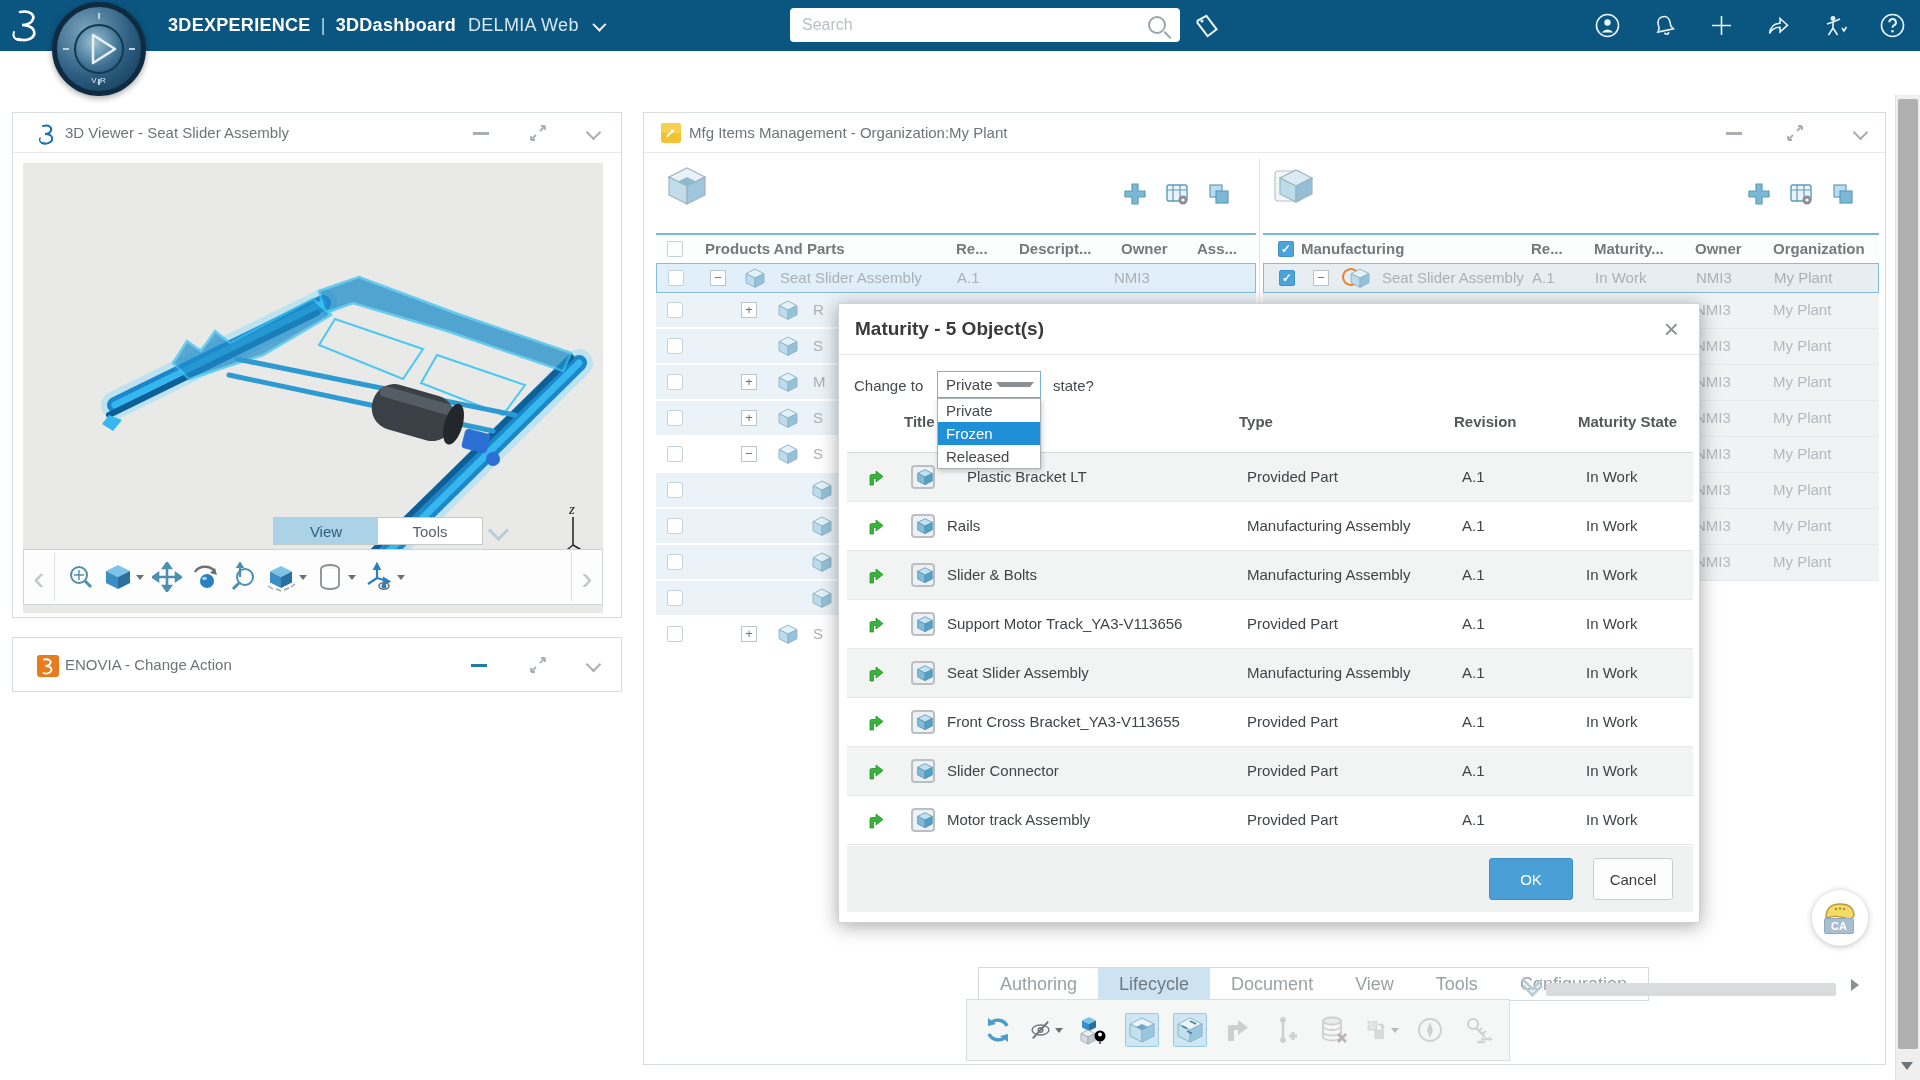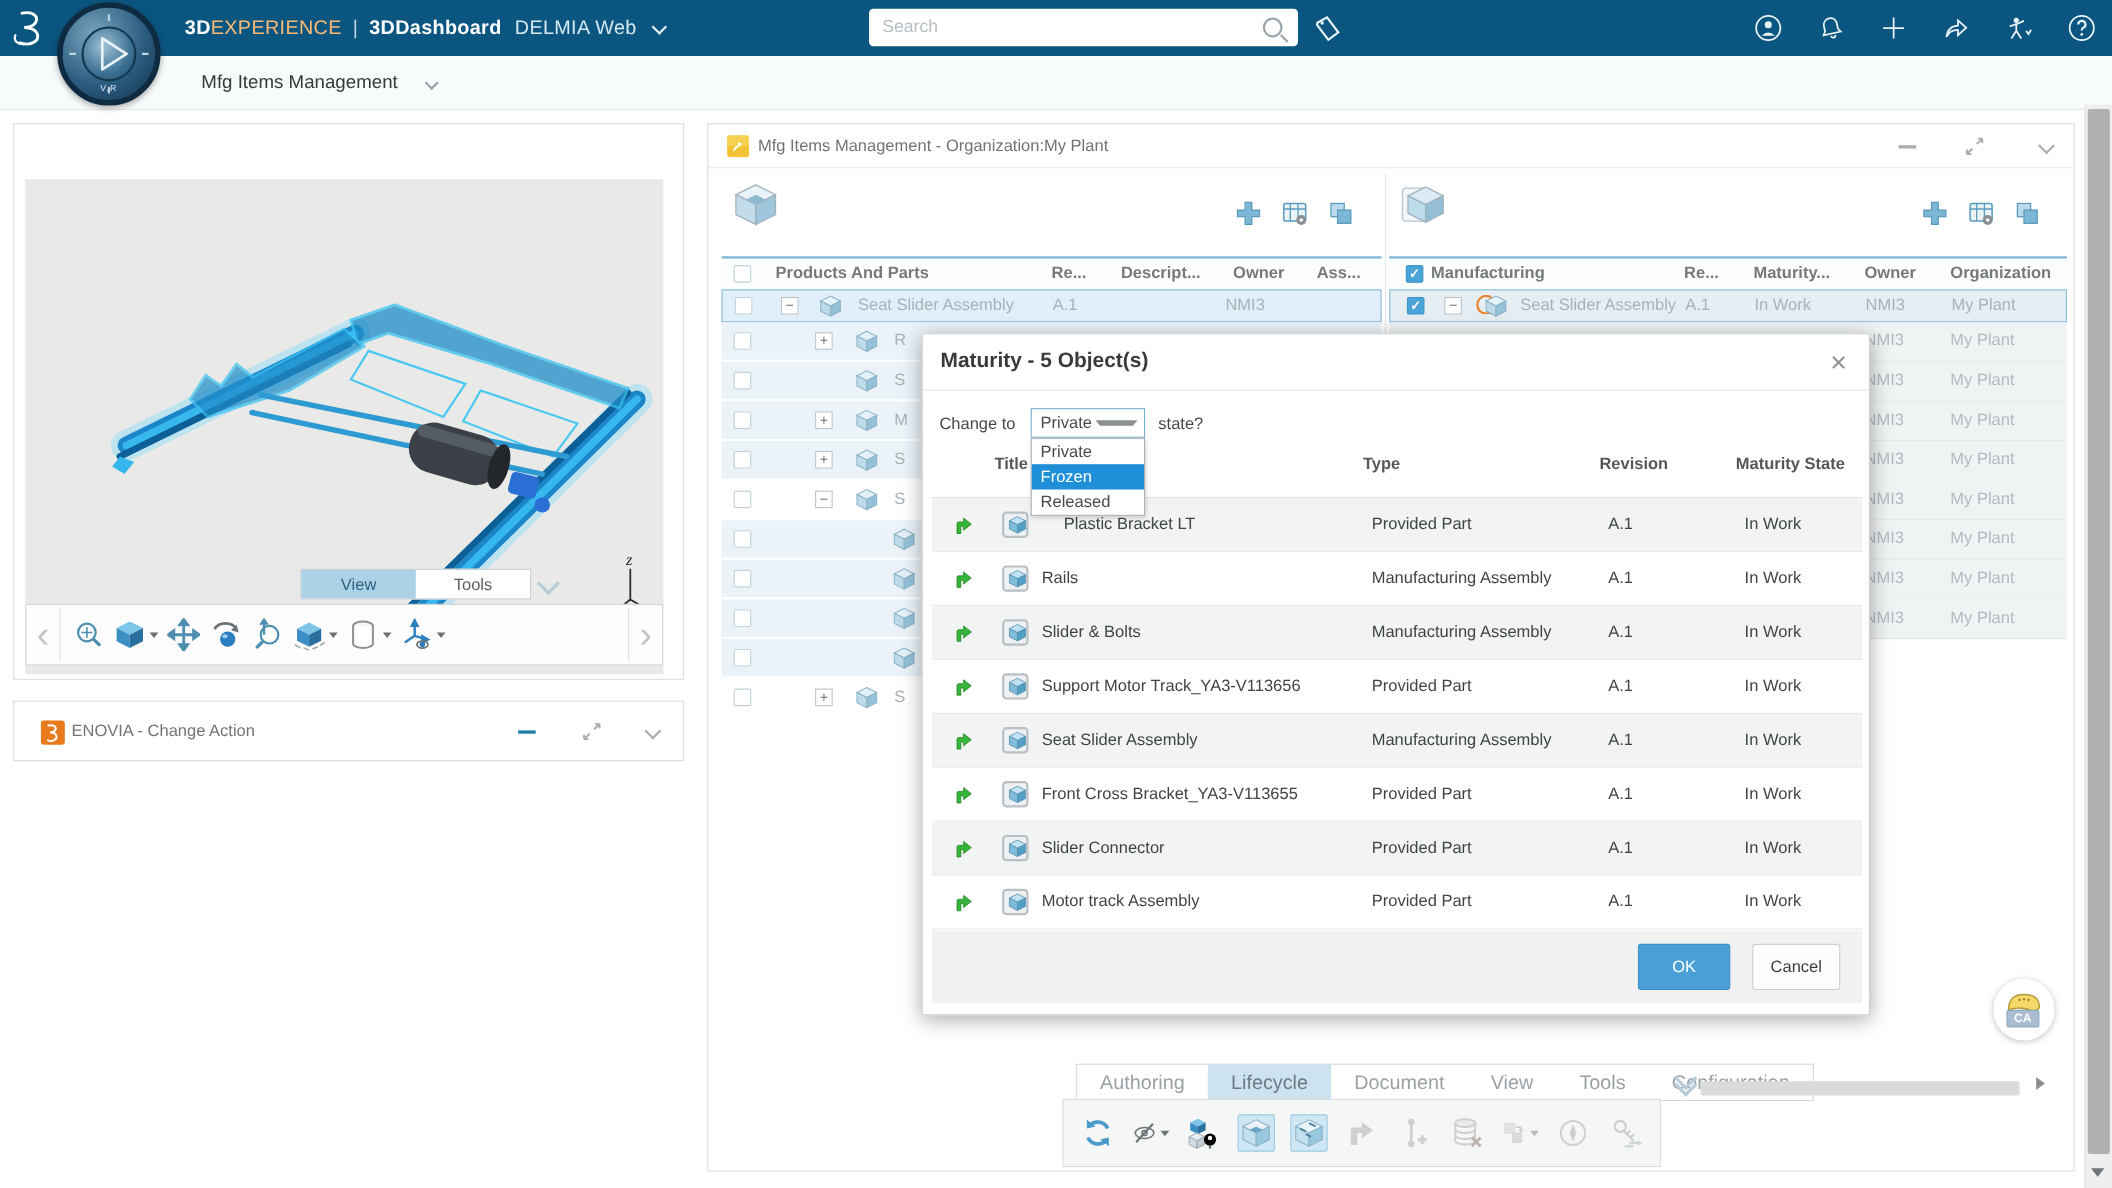--- a/index.html
+++ b/index.html
@@ -3,21 +3,21 @@
 <meta charset="utf-8">
 <style>
   * { margin:0; padding:0; box-sizing:border-box; }
   html,body { width:1920px; height:1080px; background:#fff; font-family:"Liberation Sans", sans-serif; }
   .screen { position:relative; width:1920px; height:1080px; overflow:hidden; background:#fff; }
 
   
   .topbar { position:absolute; left:0; top:0; width:1920px; height:51px; background:#0b5680; }
   .brand { position:absolute; left:168px; top:0; height:51px; display:flex; align-items:center; color:#eaf4f8; font-size:18px; letter-spacing:.3px; }
   .brand b { font-weight:700; color:#fff; }
-  .brand .lt { font-weight:400; color:#fdba74; }
+  .brand .lt { font-weight:700; color:#ffffff; }
   .brand .sep { margin:0 10px; color:#bcd6e2; font-weight:300; }
   .brand .env { margin-left:12px; color:#d6e8f0; }
   .chev { display:inline-block; width:10px; height:10px; border-right:2.5px solid #e8f3f8; border-bottom:2.5px solid #e8f3f8; transform:rotate(45deg) translateY(-2px); margin-left:14px; }
   .search { position:absolute; left:790px; top:8px; width:390px; height:34px; background:#fff; border-radius:4px; display:flex; align-items:center; }
   .search input { flex:1; border:none; outline:none; background:transparent; padding:0 12px; font-size:16px; color:#555; font-family:"Liberation Sans",sans-serif; }
   .search input::placeholder { color:#b7bfc4; }
   .mag { width:18px; height:18px; border:2px solid #9aa4aa; border-radius:50%; position:relative; margin-right:14px; }
   .mag::after { content:""; position:absolute; width:9px; height:2px; background:#9aa4aa; transform:rotate(45deg); left:13px; top:16px; }
   .topicons { position:absolute; right:14px; top:0; height:51px; display:flex; align-items:center; gap:30px; }
   .ticon { width:27px; height:27px; display:flex; align-items:center; justify-content:center; cursor:pointer; }
@@ -224,29 +224,38 @@
 
   <div class="compass">
     <div class="inner"></div>
     <svg width="84" height="84" viewBox="0 0 84 84">
         <polygon points="36,28 58,42 36,56" fill="none" stroke="#e8f1f6" stroke-width="2.5" stroke-linejoin="round"></polygon>
         <path d="M42,6 l0,6 M42,72 l0,6 M6,42 l6,0 M72,42 l6,0" stroke="#bcd2df" stroke-width="2"></path>
       </svg>
     <div class="vr">V.R</div>
   </div>
 
-  <div class="tabbar">
-    <div class="apptab">
-      <span>Mfg Items Management</span>
-      <span class="chevg"></span>
-    </div>
-    <div class="tabline"></div>
-  </div>
 
   <div class="widget" style="left:12px; top:112px; width:610px; height:506px;">
+    <div class="whead">
+      <span class="wlogo" style="color:#1b6fae">
+        <svg width="22" height="24" viewBox="0 0 22 24" fill="none" stroke="#1b6fae" stroke-width="2" stroke-linecap="round">
+            <path d="M6,4 C12,2.5 16,5.5 13.5,9.5 C12,12 8,12 8,12 C8,12 14,12 15,15.5 C16.3,20 10,23 5,21"></path>
+            <path d="M3,16 C1.5,19 4,22 8,21.3" stroke-width="1.5"></path>
+          </svg>
+      </span>
+      <span class="wtitle">3D Viewer - Seat Slider Assembly</span>
+      <span class="wctrl ctrl-min" style="left:460px;"></span>
+      <span class="wctrl ctrl-exp" style="left:516px;">
+        <svg width="18" height="16" viewBox="0 0 18 16">
+            <path d="M11,6 L16,1 M16,1 l-4,0 M16,1 l0,4 M7,10 L2,15 M2,15 l4,0 M2,15 l0,-4"></path>
+          </svg>
+      </span>
+      <span class="wctrl ctrl-chev" style="left:572px;"></span>
+    </div>
     <div class="viewport">
       <svg width="580" height="450" viewBox="0 0 580 450">
         <g stroke-linecap="round">
           <path d="M92,242 L300,140" stroke="#9adef8" stroke-width="28" opacity="0.55"></path>
           <path d="M352,402 L556,200" stroke="#9adef8" stroke-width="28" opacity="0.55"></path>
           <path d="M92,242 L300,140" stroke="#1b86c9" stroke-width="16"></path>
           <path d="M92,242 L300,140" stroke="#36b7ee" stroke-width="7"></path>
           <path d="M86,252 L294,150" stroke="#0d5f98" stroke-width="6"></path>
           <path d="M352,402 L556,200" stroke="#1b86c9" stroke-width="16"></path>
           <path d="M352,402 L556,200" stroke="#36b7ee" stroke-width="7"></path>

